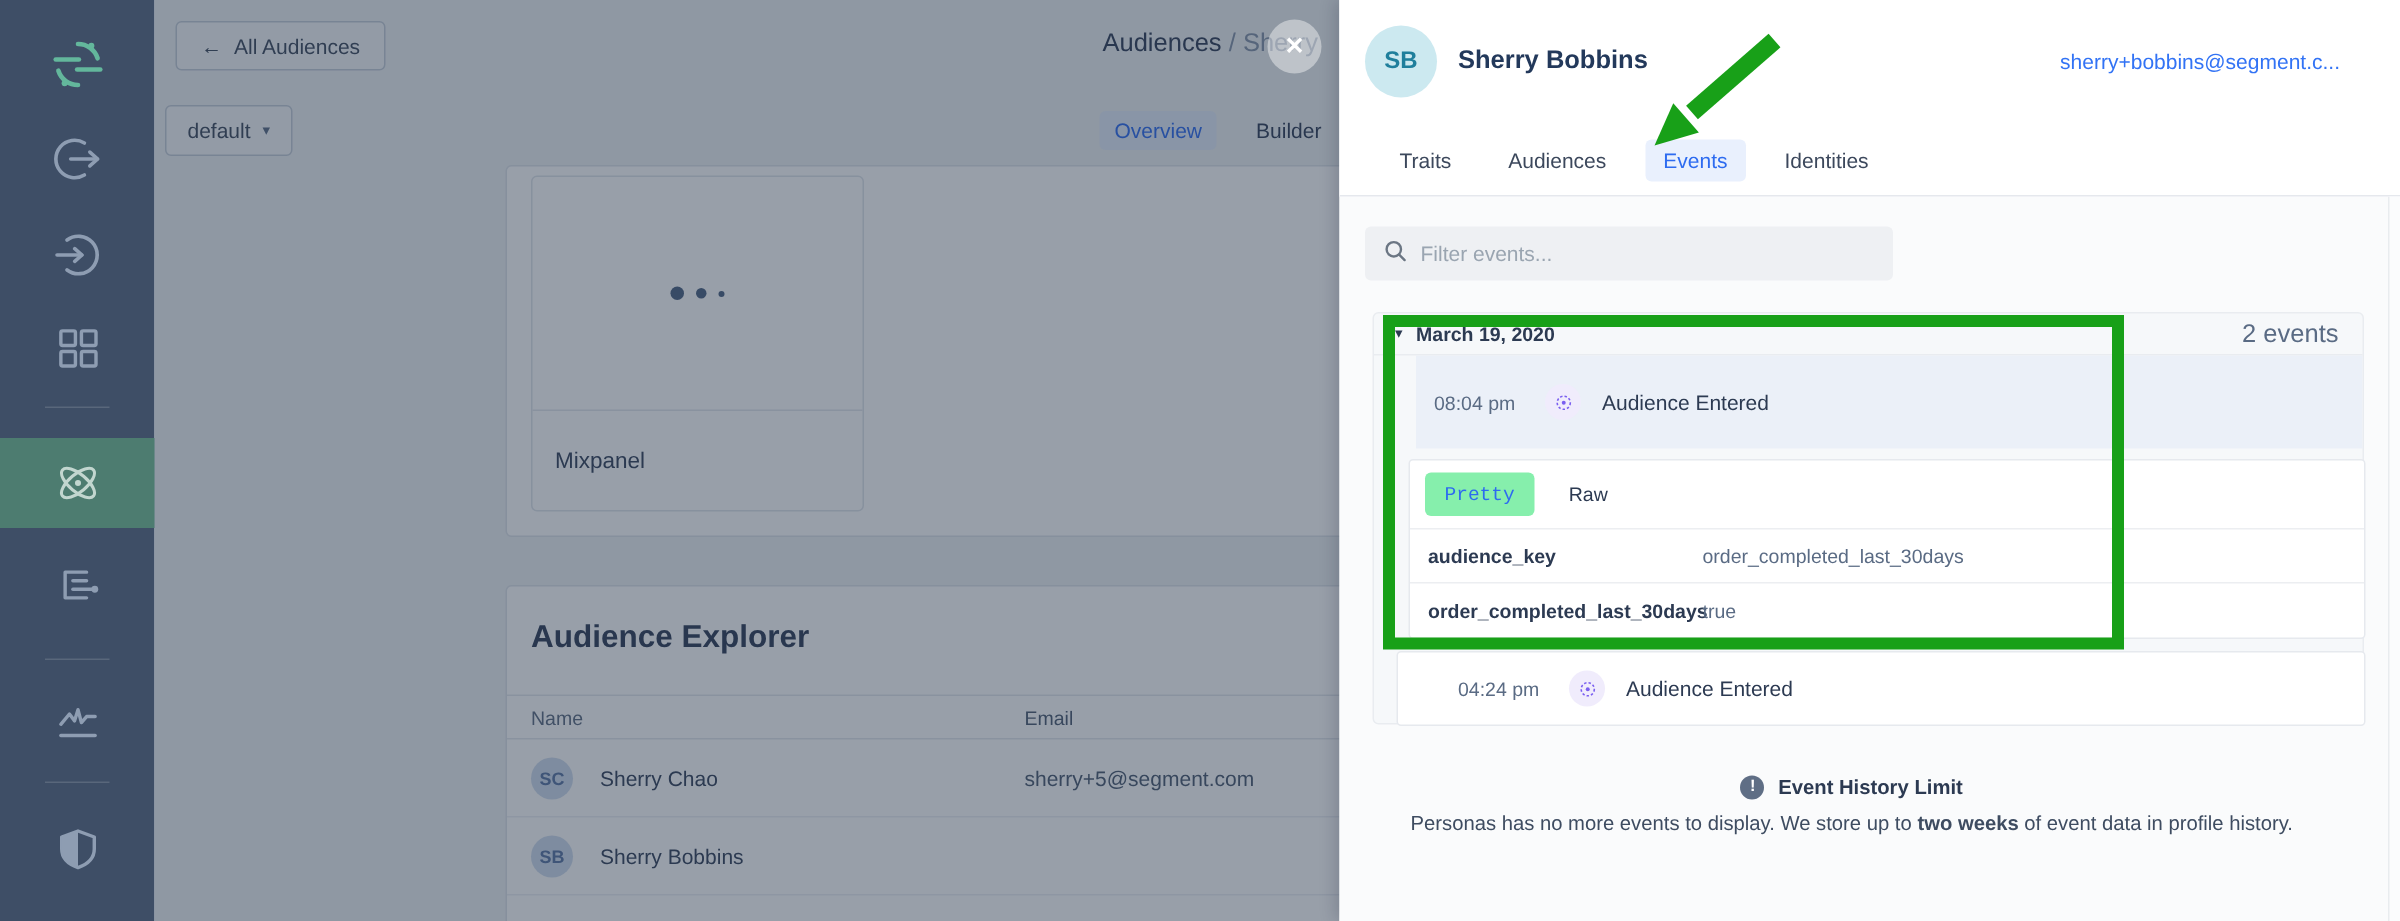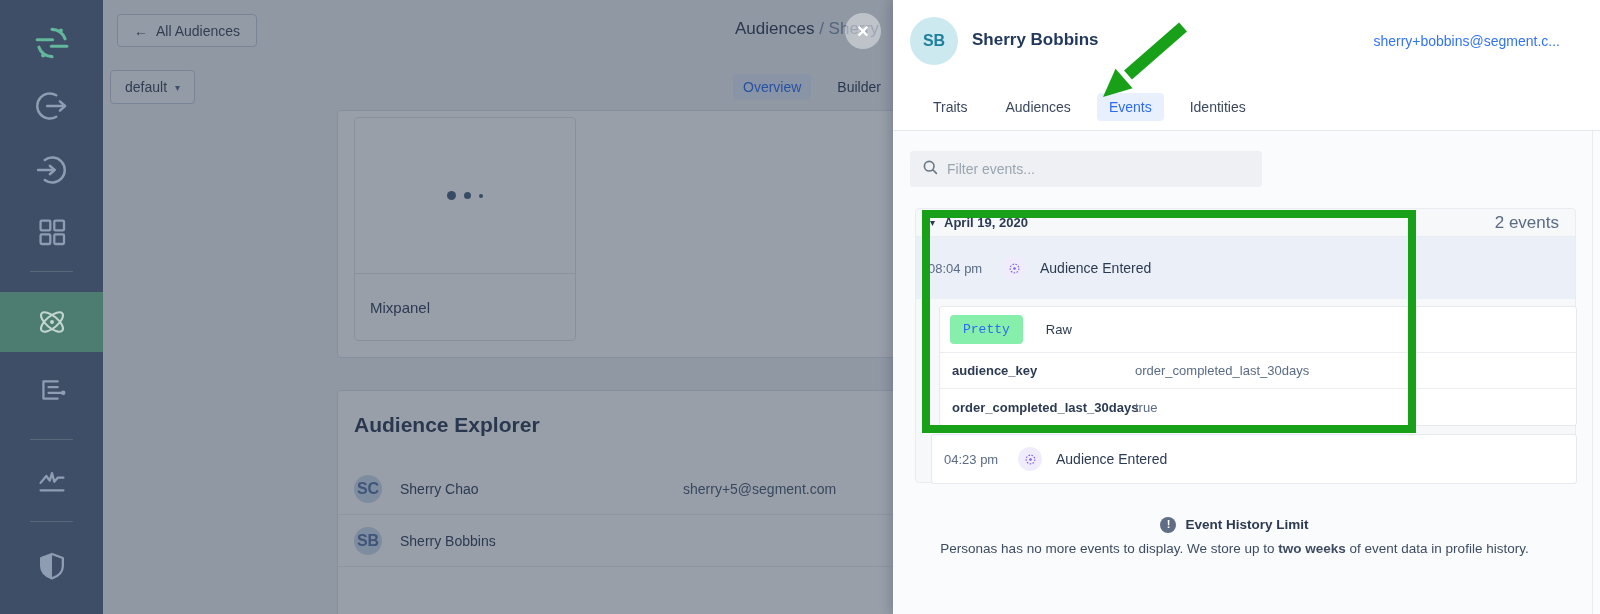--- a/index.html
+++ b/index.html
@@ -34,21 +34,21 @@
   .dot1 { width:9px; height:9px; } .dot2 { width:7px; height:7px; } .dot3 { width:4px; height:4px; }
   .dest-label { height:66px; display:flex; align-items:center; padding-left:15px; font-size:15px; color:#33415a; }
 
   .container-explorer { top:390px; height:300px; }
   .explorer-title { position:absolute; left:16px; top:22px; font-size:21px; font-weight:700; color:#2e3c55; }
   .explorer-table { position:absolute; left:0; top:72px; width:100%; }
   .tbl-header { display:flex; height:30px; align-items:center; border-top:1px solid #e3e7ec; border-bottom:1px solid #e3e7ec; font-size:13px; color:#5c6b80; }
   .tbl-row { display:flex; height:52px; align-items:center; border-bottom:1px solid #eceff3; font-size:14px; color:#33415a; cursor:pointer; }
   .col-name { padding-left:16px; width:345px; display:flex; align-items:center; gap:18px; }
   .col-email { flex:1; color:#4a5a70; }
-  .mini-avatar { width:28px; height:28px; border-radius:50%; background:#cfdcee; color:#5874a3; font-size:16px; font-weight:700; display:flex; align-items:center; justify-content:center; }
+  .mini-avatar { width:28px; height:28px; border-radius:50%; background:#cfdcee; color:#5874a3; font-size:12px; font-weight:700; display:flex; align-items:center; justify-content:center; }
 
   .dim-overlay { position:absolute; inset:0; background:rgba(36,50,72,0.47); z-index:7; }
   .close-btn { position:absolute; left:742px; top:13px; width:36px; height:36px; border-radius:50%; background:rgba(255,255,255,0.42); border:none; color:#fff; font-size:16px; font-weight:700; z-index:8; cursor:pointer; display:flex; align-items:center; justify-content:center; }
 
   
   .panel { position:absolute; left:893px; top:0; width:707px; height:614px; background:#fafbfc; z-index:10; box-shadow:-4px 0 10px rgba(20,30,50,0.18); }
   .panel-header { position:absolute; left:0; top:0; width:100%; height:131px; background:#fff; border-bottom:1px solid #e5e8ed; }
   .profile-avatar { position:absolute; left:17px; top:17px; width:48px; height:48px; border-radius:50%; background:#cce9f0; color:#1f7f9c; font-size:16px; font-weight:600; display:flex; align-items:center; justify-content:center; }
   .profile-name { position:absolute; left:79px; top:30px; font-size:17px; font-weight:600; color:#23395b; }
   .profile-email { position:absolute; right:40px; top:33px; font-size:14px; color:#3273f5; text-decoration:none; cursor:pointer; background:none; border:none; }
@@ -58,21 +58,21 @@
 
   .search-box { position:absolute; left:17px; top:151px; width:352px; height:36px; background:#eef0f3; border-radius:4px; display:flex; align-items:center; padding:0 12px; gap:9px;justify-content:space-between; }
   .search-box input { flex:1; border:none; background:transparent; outline:none; font-size:14px; color:#3c485c; font-family:inherit; }
   .search-box input::placeholder { color:#9aa5b1; }
 
   .events-group { position:absolute; left:22px; top:208px; width:661px; height:275px; background:#f6f8fa; border:1px solid #e9ecf0; border-radius:4px; }
   .date-header { height:28px; display:flex; align-items:center; padding:0 16px 0 14px; border-bottom:1px solid #e9ecf0; cursor:pointer; }
   .date-caret { font-size:10px; color:#2c3a52; margin-right:9px; }
   .date-label { font-size:13px; font-weight:700; color:#2c3a52; }
   .date-count { margin-left:auto; font-size:17px; color:#5a6b84; }
-  .event-row { display:flex; align-items:center; padding-left:12px; cursor:pointer; }
+  .event-row { display:flex; align-items:center; padding-left:12px; cursor:pointer;margin-left:28px; }
   .event-row-expanded { height:62px; background:#ebf0f8; }
   .event-time { width:74px; font-size:13px; color:#5a6b84; }
   .event-icon { width:24px; height:24px; border-radius:50%; background:#f0ecfc; display:flex; align-items:center; justify-content:center; margin-right:14px; }
   .event-name { font-size:14px; font-weight:500; color:#2c3a52; }
 
   .detail-card { position:absolute; left:23px; top:97px; width:638px; height:120px; background:#fff; border:1px solid #e6e9ee; border-radius:3px; }
   .detail-tabs { height:46px; display:flex; align-items:center; gap:10px; padding-left:10px; border-bottom:1px solid #eceef1; }
   .detail-tab { font-size:13px; color:#2c3a52; padding:7px 13px; border-radius:4px; background:transparent; border:none; cursor:pointer; }
   .detail-tab.active { background:#86efac; color:#2d6bf0;font-family:Liberation Mono, monospace; }
   .kv-row { height:36px; display:flex; align-items:center; border-bottom:1px solid #eceef1; font-size:13px; }
@@ -207,20 +207,24 @@
           <span class="dot dot2"></span>
           <span class="dot dot3"></span>
         </div>
         <div class="dest-label">Mixpanel</div>
       </div>
     </div>
 
     <div class="card-container container-explorer">
       <div class="explorer-title">Audience Explorer</div>
       <div class="explorer-table">
+        <div class="tbl-header">
+          <div class="col-name">Name</div>
+          <div class="col-email">Email</div>
+        </div>
         <div class="tbl-row">
           <div class="col-name">
             <span class="mini-avatar">SC</span>
             <span>Sherry Chao</span>
           </div>
           <div class="col-email">sherry+5@segment.com</div>
         </div>
         <div class="tbl-row">
           <div class="col-name">
             <span class="mini-avatar">SB</span>
@@ -255,21 +259,21 @@
           <circle cx="9" cy="9" r="6"></circle>
           <path d="M13.5 13.5 L18 18"></path>
         </svg>
       </span>
       <input type="text" placeholder="Filter events..." style="">
     </div>
 
     <div class="events-group">
       <div class="date-header">
         <span class="date-caret">▾</span>
-        <span class="date-label">April 19, 2020</span>
+        <span class="date-label">March 19, 2020</span>
         <span class="date-count">2 events</span>
       </div>
       <div class="event-row event-row-expanded">
         <span class="event-time">08:04 pm</span>
         <span class="event-icon">
           <svg width="15" height="15" viewBox="0 0 24 24" fill="none" stroke="#7a5ff0" stroke-width="1.7">
             <circle cx="12" cy="12" r="7" stroke-dasharray="2.6 2.2"></circle>
             <circle cx="12" cy="12" r="2.1" fill="#7a5ff0" stroke="none"></circle>
           </svg>
         </span>
@@ -286,21 +290,21 @@
           <span class="kv-val">order_completed_last_30days</span>
         </div>
         <div class="kv-row">
           <span class="kv-key">order_completed_last_30days</span>
           <span class="kv-val">true</span>
         </div>
       </div>
 
       <div class="event-card2">
         <div class="event-row">
-          <span class="event-time">04:23 pm</span>
+          <span class="event-time">04:24 pm</span>
           <span class="event-icon">
             <svg width="15" height="15" viewBox="0 0 24 24" fill="none" stroke="#7a5ff0" stroke-width="1.7">
               <circle cx="12" cy="12" r="7" stroke-dasharray="2.6 2.2"></circle>
               <circle cx="12" cy="12" r="2.1" fill="#7a5ff0" stroke="none"></circle>
             </svg>
           </span>
           <span class="event-name">Audience Entered</span>
         </div>
       </div>
     </div>

